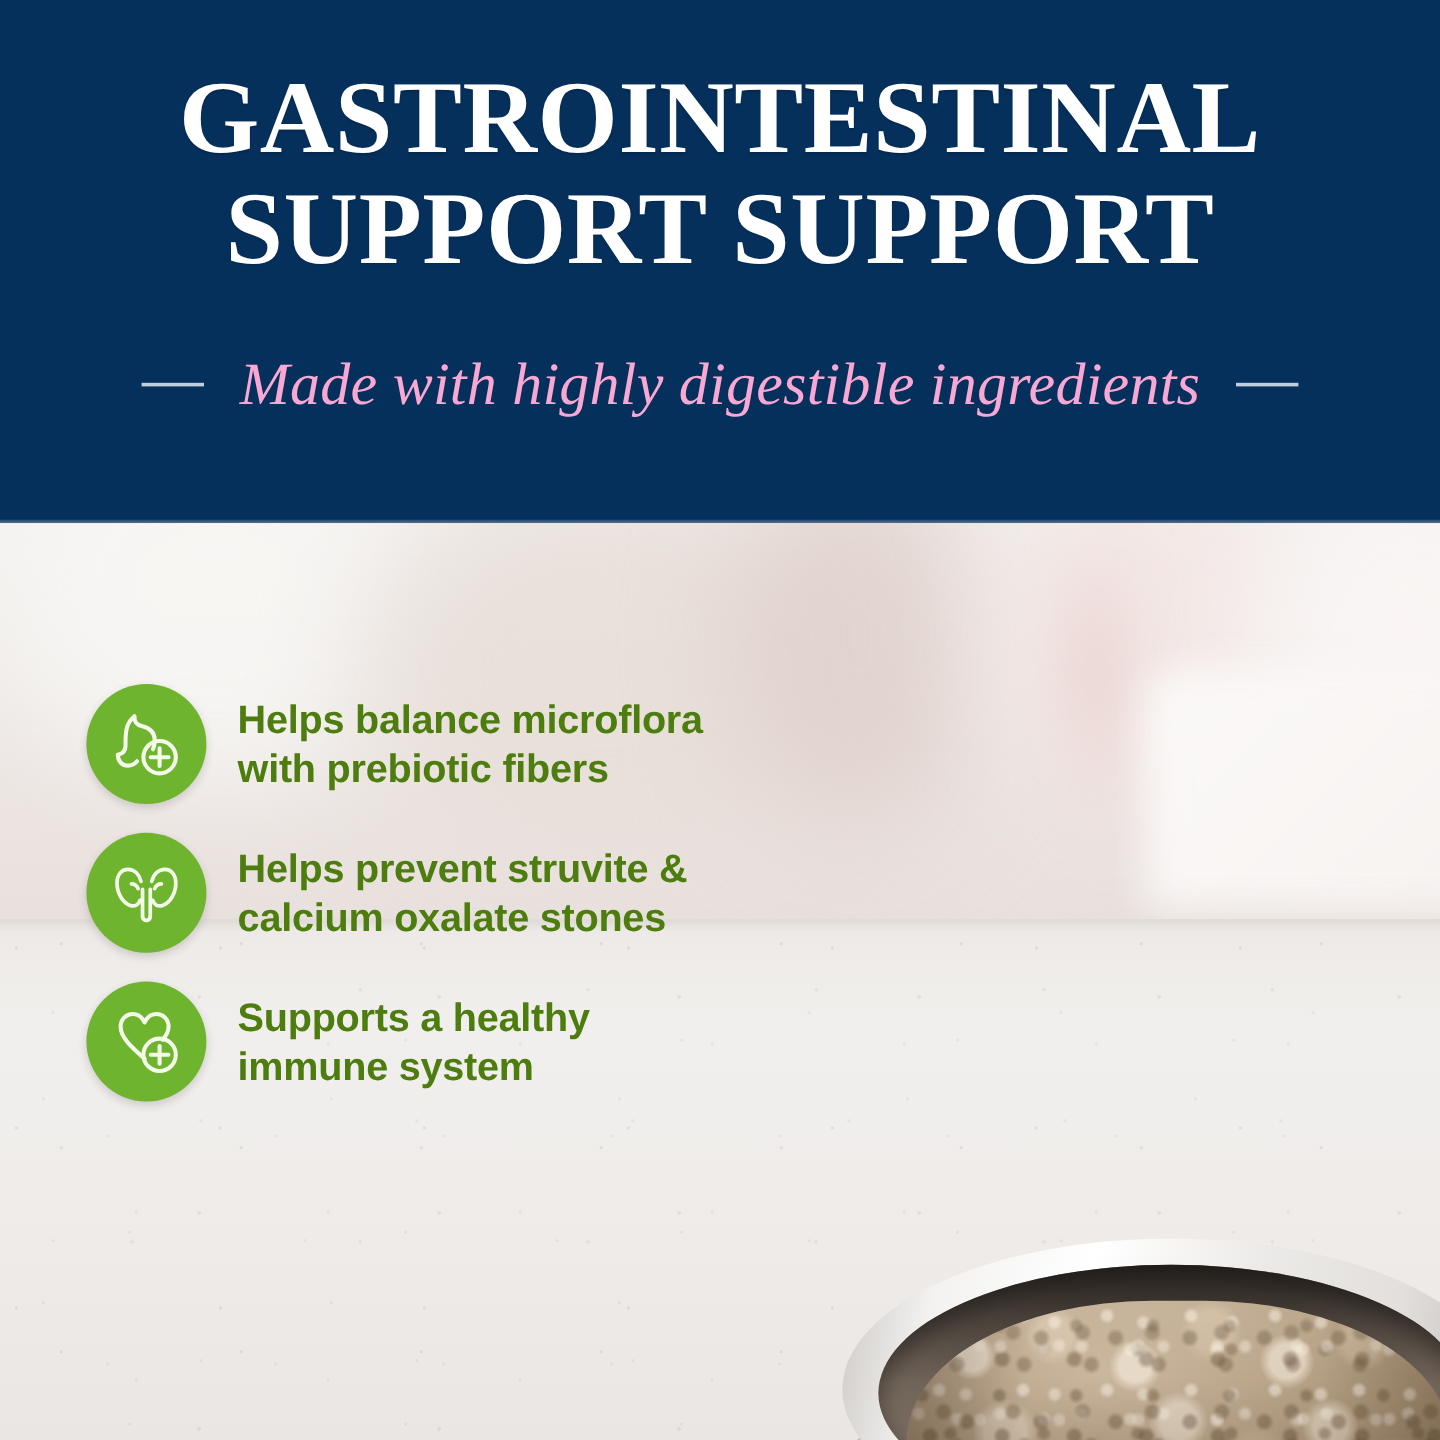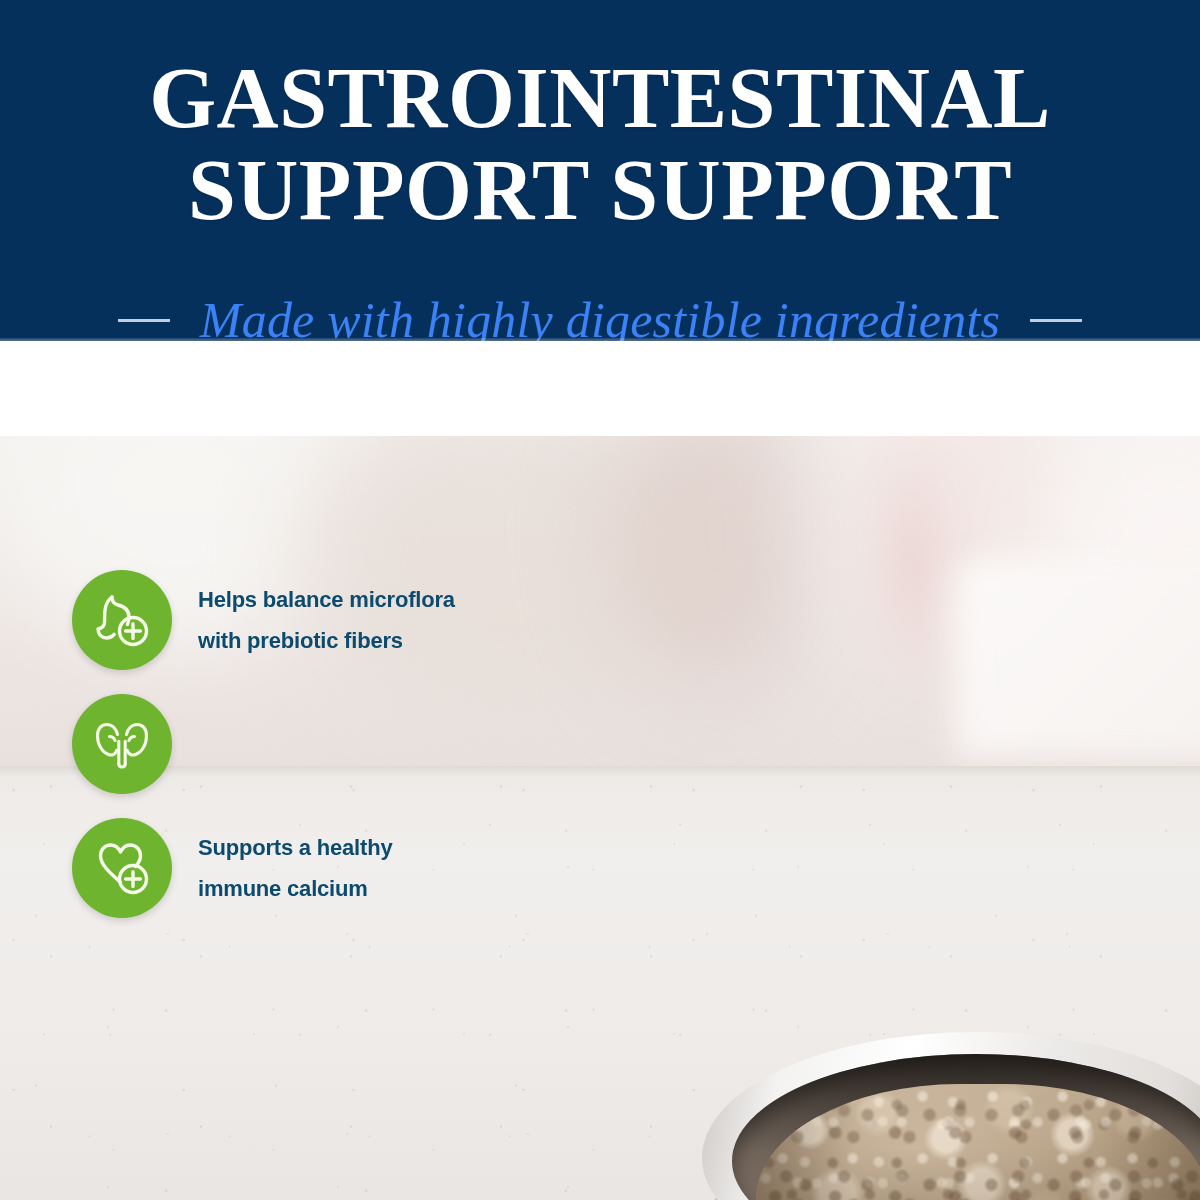--- a/index.html
+++ b/index.html
@@ -12,21 +12,21 @@
   }
   #page {
     position:relative;
     width:1200px; height:1200px;
     overflow:hidden;
   }
 
   
   #banner {
     position:absolute; left:0; top:0;
-    width:1200px; height:341px;
+    width:1200px; height:436px;
     background:#06305c;
     overflow:hidden;
   }
   #banner::after{
     content:""; position:absolute; left:0; bottom:0; width:100%; height:3px;
     background:linear-gradient(to bottom,rgba(255,255,255,0.10),rgba(255,255,255,0.32));
   }
   #title {
     position:absolute; left:0; top:52px; width:1200px;
     text-align:center;
@@ -46,21 +46,21 @@
   }
   .rule {
     width:52px; height:3px; background:#c9d8e6; flex:0 0 auto;
     opacity:0.95;
   }
   #tagline {
     font-family:"Liberation Serif","DejaVu Serif",serif;
     font-style:italic;
     font-size:50px;
     line-height:64px;
-    color:#3b82f6;
+    color:#f9a8d4;
     white-space:nowrap;
     letter-spacing:0.2px;
   }
 
   
   #photo {
     position:absolute; left:0; top:436px;
     width:1200px; height:764px;
     overflow:hidden;
     background:
@@ -239,24 +239,24 @@
   .badge {
     position:relative;
     flex:0 0 auto;
     width:100px; height:100px; border-radius:50%;
     background:#6fb42e;
     box-shadow:0 3px 7px rgba(60,60,60,0.20);
     display:flex; align-items:center; justify-content:center;
   }
   .badge svg { display:block; }
   .benefit-text {
-    font-size:22px;
+    font-size:33px;
     line-height:41px;
     font-weight:700;
-    color:#0c4a6e;
+    color:#4d7c0f;
     letter-spacing:-0.2px;
     white-space:pre-line;
   }
 </style>
 </head>
 <body>
 
 <div id="page">
 
   <div id="banner">
@@ -316,28 +316,30 @@
       <span class="badge">
         <svg width="64" height="64" viewBox="0 0 64 64" fill="none" stroke="#f4fbe9" stroke-width="3.1" stroke-linecap="round" stroke-linejoin="round">
           <path d="M27.5 22.5c-1.4-6-5.6-10-11-10-5.2 0-9 4.4-9 11.4 0 8.4 4.6 16.4 11 18.6 4 1.4 7.2-.6 8.2-4.2"></path>
           <path d="M36.5 22.5c1.4-6 5.6-10 11-10 5.2 0 9 4.4 9 11.4 0 8.4-4.6 16.4-11 18.6-4 1.4-7.2-.6-8.2-4.2"></path>
           <path d="M19.5 24.5c2.8 0 4.6 1.6 5.6 4"></path>
           <path d="M44.5 24.5c-2.8 0-4.6 1.6-5.6 4"></path>
           <path d="M28.8 29.2v22.6M35.2 29.2v22.6"></path>
           <path d="M28.8 51.8c0 2 1.4 3.2 3.2 3.2s3.2-1.2 3.2-3.2"></path>
         </svg>
       </span>
+      <span class="benefit-text">Helps prevent struvite &amp;
+calcium oxalate stones</span>
     </div>
 
     <div class="benefit">
       <span class="badge">
         <svg width="64" height="64" viewBox="0 0 64 64" fill="none" stroke="#f4fbe9" stroke-width="3.4" stroke-linecap="round" stroke-linejoin="round">
           <path d="M45.5 30.5c3.2-3.6 5-7 5-10.8C50.5 13.4 46 9 40.2 9 35.6 9 32.4 12 30.5 16 28.6 12 25.4 9 20.8 9 15 9 10.5 13.4 10.5 19.7c0 9 9.4 17.2 20 26.6"></path>
           <circle cx="43" cy="43" r="13.5"></circle>
           <path d="M43 35.6v14.8M35.6 43h14.8"></path>
         </svg>
       </span>
       <span class="benefit-text">Supports a healthy
-immune calcium</span>
+immune system</span>
     </div>
 
   </div>
 </div>
 
 </body></html>

